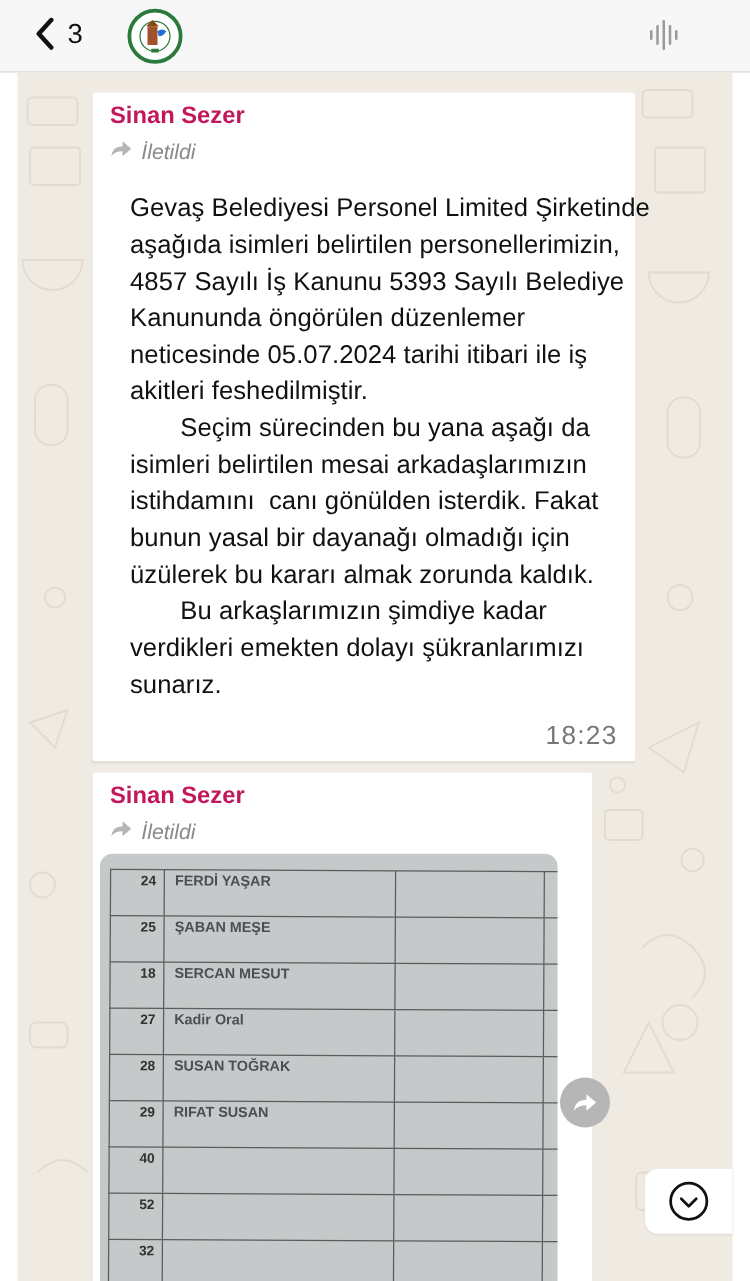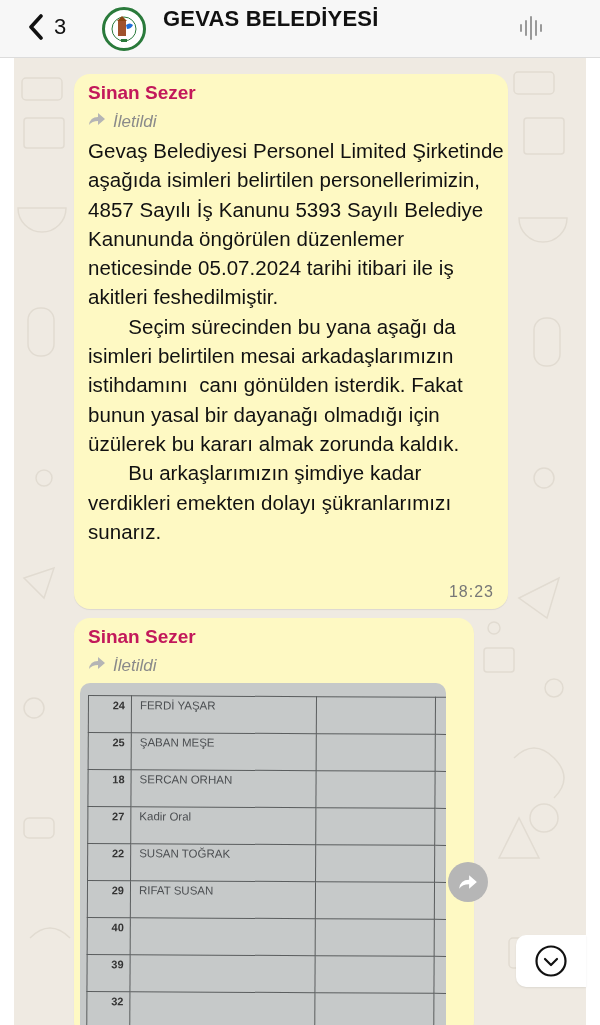--- a/index.html
+++ b/index.html
@@ -12,36 +12,36 @@
   .back-count { font-size:22px; color:#111; margin-left:10px; }
   .avatar { position:absolute; left:102px; top:7px; width:44px; height:44px; border-radius:50%;
             background:#fff; border:3px solid #2a7a3b; box-sizing:border-box; overflow:hidden; }
   .title { position:absolute; left:163px; top:6px; font-size:22px; font-weight:bold; color:#111; letter-spacing:0.2px; }
   .subtitle { position:absolute; left:163px; top:32px; font-size:15.5px; color:#555; display:flex; align-items:center; }
   .blurred { display:inline-block; width:132px; height:14px; background:#e3e3e3; border-radius:3px; margin-right:8px;
              filter:blur(1px); }
   .voice { position:absolute; left:518px; top:14px; }
   .chat { position:absolute; left:14px; top:58px; width:572px; height:967px; background:#efeae2; overflow:hidden; }
   .doodle { position:absolute; left:0; top:0; width:572px; height:967px; opacity:0.35; }
-  .bubble { position:absolute; background:#fef9c3; border-radius:16px; box-shadow:0 1px 1px rgba(0,0,0,0.08); }
+  .bubble { position:absolute; background:#ffffff; border-radius:2px; box-shadow:0 1px 1px rgba(0,0,0,0.08); }
   .b1 { left:60px; top:16px; width:434px; height:535px; }
   .b2 { left:60px; top:560px; width:400px; height:420px; }
   .sender { position:absolute; left:14px; top:8px; font-size:19px; font-weight:bold; color:#c2185b; }
   .fwd { position:absolute; left:14px; top:38px; display:flex; align-items:flex-start; font-size:17px;
          font-style:italic; color:#8a8a8a; }
   .fwd svg { margin-right:7px; }
   .msg { position:absolute; left:14px; top:62px; width:416px; font-size:20.5px; line-height:29.3px; color:#111;
-         white-space:pre-wrap; margin:0; letter-spacing:0.05px; }
-  .time { position:absolute; right:14px; bottom:8px; font-size:16px; color:#777; letter-spacing:1px;text-align:center; }
+         white-space:pre-wrap; margin:16px; letter-spacing:0.05px; }
+  .time { position:absolute; right:14px; bottom:8px; font-size:21px; color:#777; letter-spacing:1px;text-align:center; }
   .photo { position:absolute; left:6px; top:65px; width:366px; height:360px; background:#c6c9c9;
            border-radius:10px 10px 0 0; overflow:hidden; cursor:pointer; }
   .sheet { position:absolute; left:8px; top:12px; width:400px; border-collapse:collapse;
            transform:rotate(0.3deg); transform-origin:left top; }
   .sheet td { border:1.5px solid #5a5d5e; height:33px; vertical-align:top; padding:3px 6px 0 8px;
-              font-size:11.5px; color:#4c4f52; }
+              font-size:11.5px; color:#4c4f52;font-weight:bold; }
   .sheet td.num { width:28px; font-weight:bold; color:#333; font-size:11px;text-align:right; }
   .sheet td.name { width:170px; }
   .sheet td.c3 { width:104px; }
   .fwd-btn { position:absolute; left:448px; top:862px; width:40px; height:40px; border-radius:50%;
              background:#b6b6b6; display:flex; align-items:center; justify-content:center; cursor:pointer; }
   .scroll-btn { position:absolute; left:516px; top:935px; width:70px; height:52px; background:#fff;
                 border-radius:10px 0 0 10px; display:flex; align-items:center; justify-content:center;
                 box-shadow:0 1px 2px rgba(0,0,0,0.08); cursor:pointer; }
 </style>
 </head>
@@ -57,21 +57,20 @@
   <div class="avatar">
     <svg width="38" height="38" viewBox="0 0 38 38">
       <circle cx="19" cy="19" r="18" fill="#fff"></circle>
       <circle cx="19" cy="19" r="12" fill="#ffffff" stroke="#2a7a3b" stroke-width="1"></circle>
       <rect x="13" y="11" width="8" height="15" fill="#a0522d"></rect>
       <polygon points="12,11 17,6 22,11" fill="#8b4513"></polygon>
       <path d="M21 15 q4 -3 7 0 q-2 4 -6 4 z" fill="#1e6fd9"></path>
       <rect x="16" y="29" width="6" height="3" fill="#2a7a3b"></rect>
     </svg>
   </div>
-  <div class="title">GEVAS BELEDİYESİ</div>
   <div class="voice">
     <svg width="26" height="28" viewBox="0 0 26 28">
       <g stroke="#9a9a9a" stroke-width="2" stroke-linecap="round">
         <line x1="3" y1="11" x2="3" y2="17"></line>
         <line x1="8" y1="7" x2="8" y2="21"></line>
         <line x1="13" y1="3" x2="13" y2="25"></line>
         <line x1="18" y1="7" x2="18" y2="21"></line>
         <line x1="23" y1="11" x2="23" y2="17"></line>
       </g>
     </svg>
@@ -138,50 +137,50 @@
               <td></td>
             </tr>
           <tr>
               <td class="num">25</td>
               <td class="name">ŞABAN MEŞE</td>
               <td class="c3"></td>
               <td></td>
             </tr>
           <tr>
               <td class="num">18</td>
-              <td class="name">SERCAN ORHAN</td>
+              <td class="name">SERCAN MESUT</td>
               <td class="c3"></td>
               <td></td>
             </tr>
           <tr>
               <td class="num">27</td>
               <td class="name">Kadir Oral</td>
               <td class="c3"></td>
               <td></td>
             </tr>
           <tr>
-              <td class="num">22</td>
+              <td class="num">28</td>
               <td class="name">SUSAN TOĞRAK</td>
               <td class="c3"></td>
               <td></td>
             </tr>
           <tr>
               <td class="num">29</td>
               <td class="name">RIFAT SUSAN</td>
               <td class="c3"></td>
               <td></td>
             </tr>
           <tr>
               <td class="num">40</td>
               <td class="name"></td>
               <td class="c3"></td>
               <td></td>
             </tr>
           <tr>
-              <td class="num">39</td>
+              <td class="num">52</td>
               <td class="name"></td>
               <td class="c3"></td>
               <td></td>
             </tr>
           <tr>
               <td class="num">32</td>
               <td class="name"></td>
               <td class="c3"></td>
               <td></td>
             </tr>

